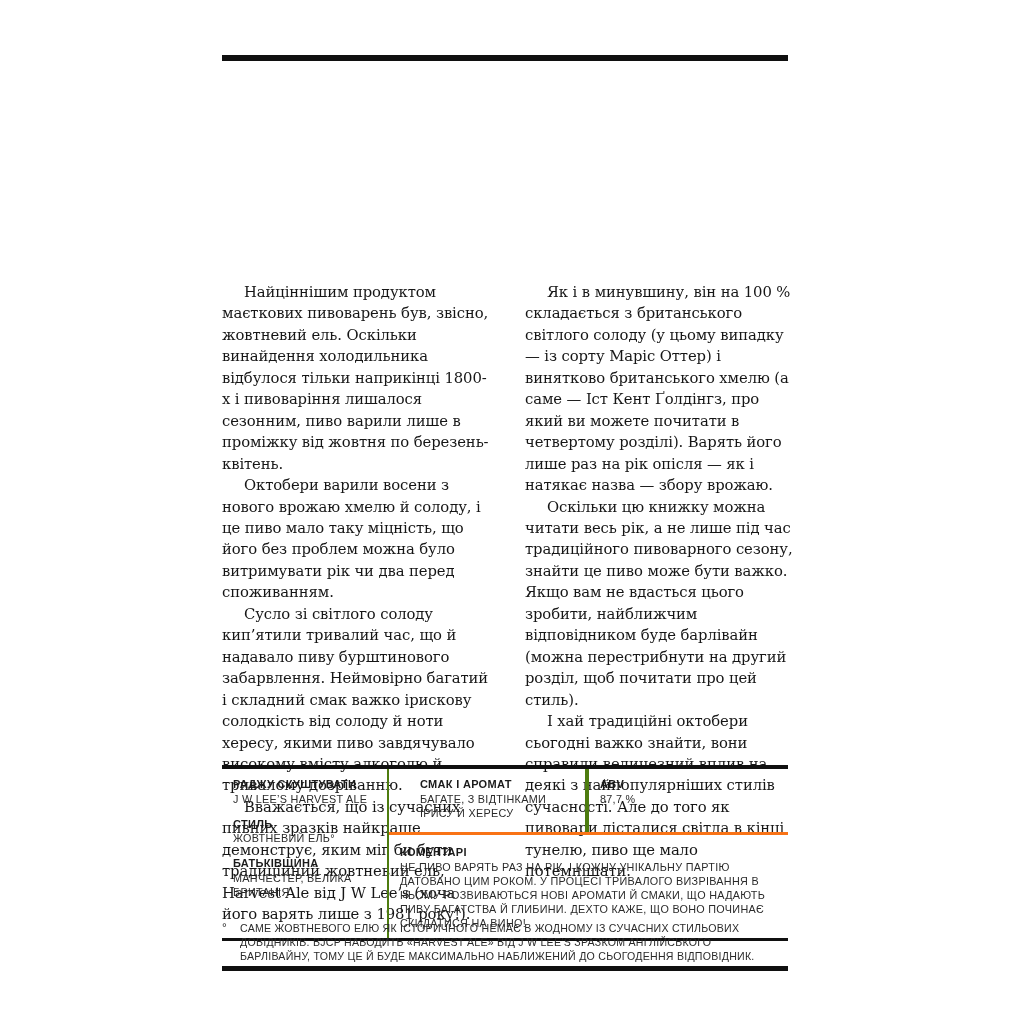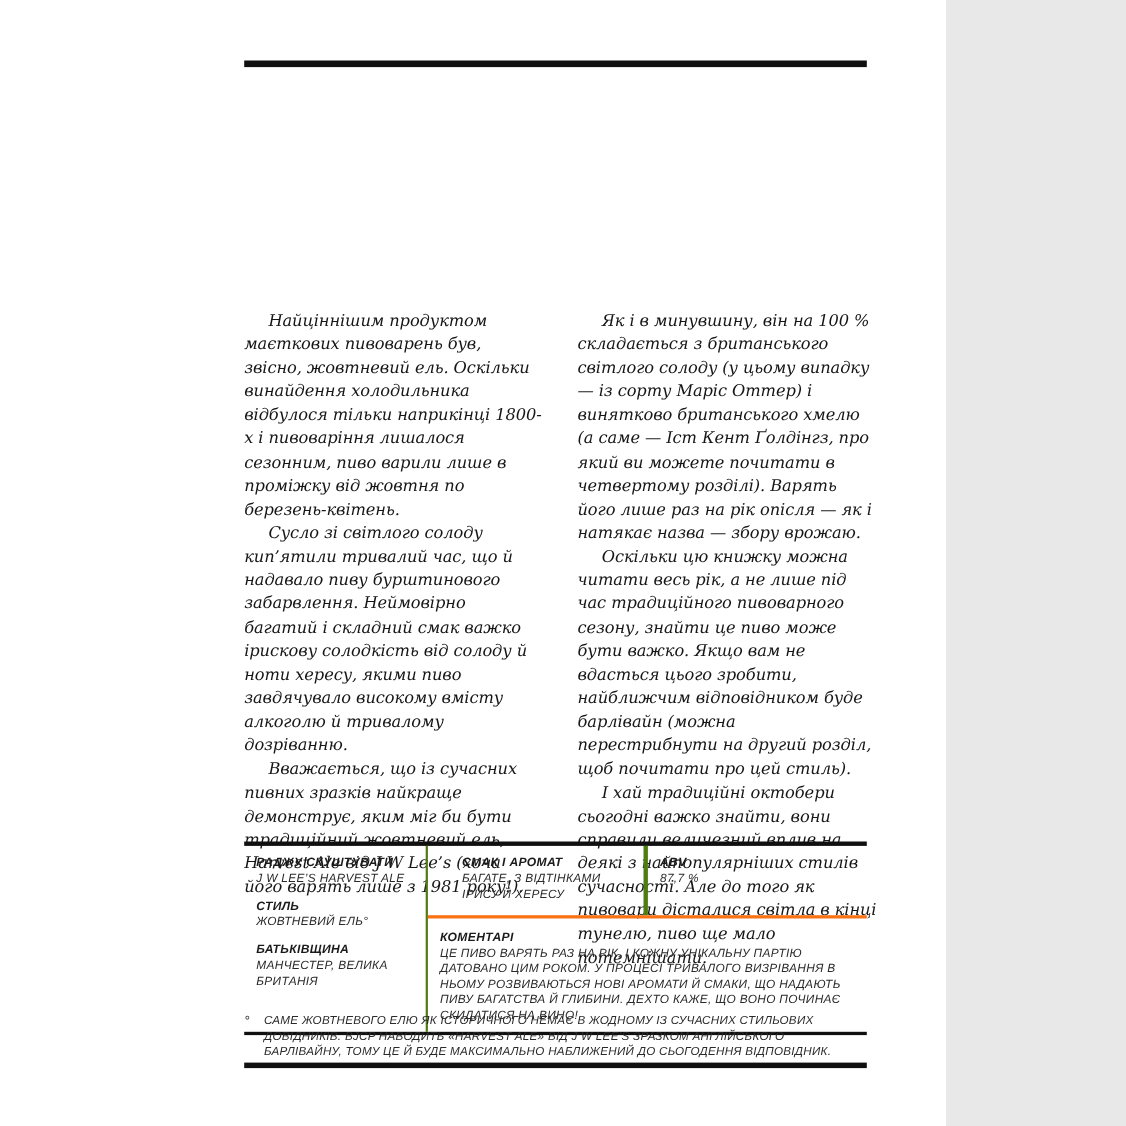--- a/index.html
+++ b/index.html
@@ -2,27 +2,26 @@
 <html lang="uk"><head>
 <meta charset="utf-8">
 <style>
   html, body {
     margin: 0;
     padding: 0;
     background: #e8e8e8;
   }
   .page {
     position: relative;
-    width: 860px;
+    width: 1024px;
     height: 1024px;
     background: #ffffff;
     overflow: hidden;
     font-family: "Liberation Sans", sans-serif;
     color: #1b1b1b;
-    font-style: italic;
   }
 
   
   .top-rule {
     position: absolute;
     left: 222px;
     top: 55px;
     width: 566px;
     height: 6px;
     background: #101010;
@@ -166,20 +165,21 @@
 </head>
 <body>
 
 <div class="page">
 
   <div class="top-rule"></div>
 
   <div class="columns">
     <div class="col">
       <p>Найціннішим продуктом маєткових пивоварень був, звісно, жовтневий ель. Оскільки винайдення холодильника відбулося тільки наприкінці 1800-х і пивоваріння лишалося сезонним, пиво варили лише в проміжку від жовтня по березень-квітень.</p>
+      <p>Октобери варили восени з нового врожаю хмелю й солоду, і це пиво мало таку міцність, що його без проблем можна було витримувати рік чи два перед споживанням.</p>
       <p>Сусло зі світлого солоду кип’ятили тривалий час, що й надавало пиву бурштинового забарвлення. Неймовірно багатий і складний смак важко ірискову солодкість від солоду й ноти хересу, якими пиво завдячувало високому вмісту алкоголю й тривалому дозріванню.</p>
       <p>Вважається, що із сучасних пивних зразків найкраще демонструє, яким міг би бути традиційний жовтневий ель, Harvest Ale від J W Lee’s (хоча його варять лише з 1981 року!).</p>
     </div>
     <div class="col">
       <p>Як і в минувшину, він на 100 % складається з британського світлого солоду (у цьому випадку — із сорту Маріс Оттер) і винятково британського хмелю (а саме — Іст Кент Ґолдінгз, про який ви можете почитати в четвертому розділі). Варять його лише раз на рік опісля — як і натякає назва — збору врожаю.</p>
       <p>Оскільки цю книжку можна читати весь рік, а не лише під час традиційного пивоварного сезону, знайти це пиво може бути важко. Якщо вам не вдасться цього зробити, найближчим відповідником буде барлівайн (можна перестрибнути на другий розділ, щоб почитати про цей стиль).</p>
       <p>І хай традиційні октобери сьогодні важко знайти, вони справили величезний вплив на деякі з найпопулярніших стилів сучасності. Але до того як пивовари дісталися світла в кінці тунелю, пиво ще мало потемнішати.</p>
     </div>
   </div>
 

